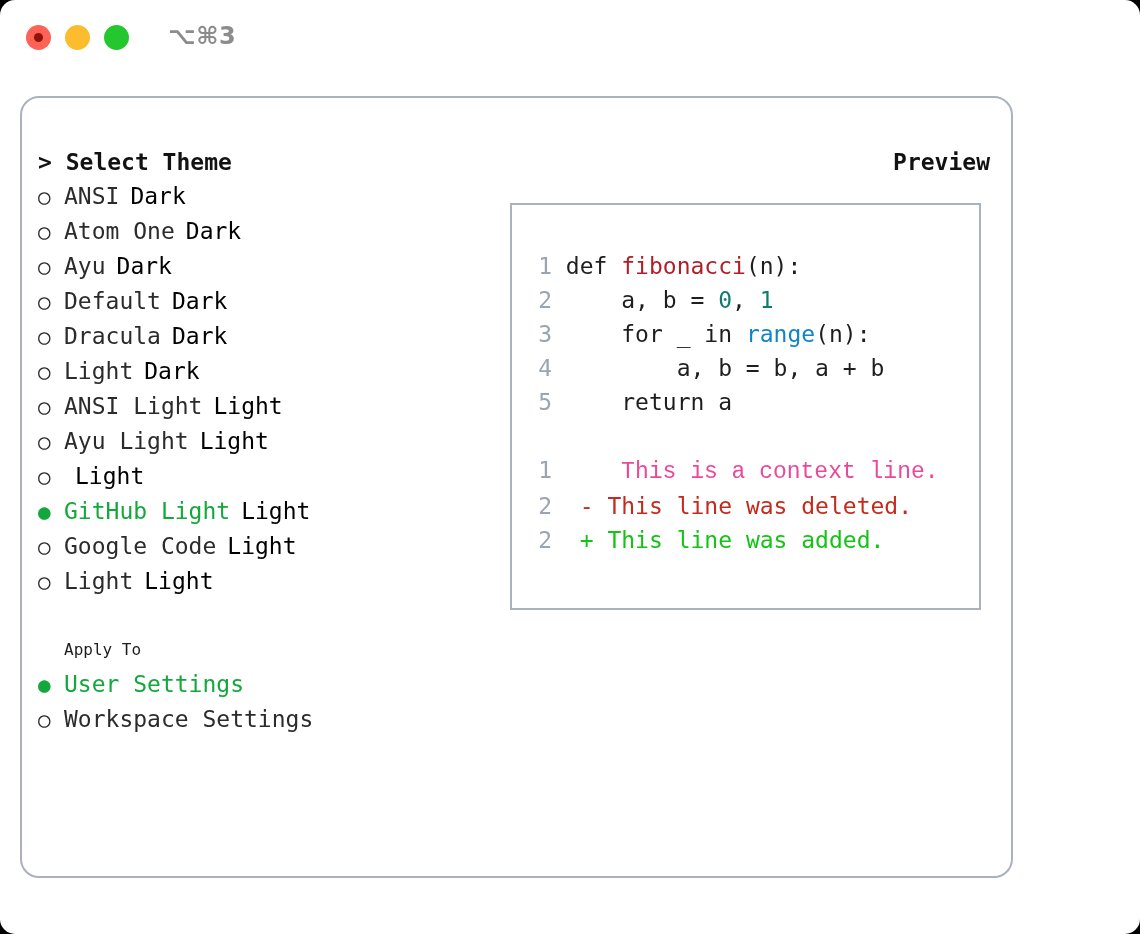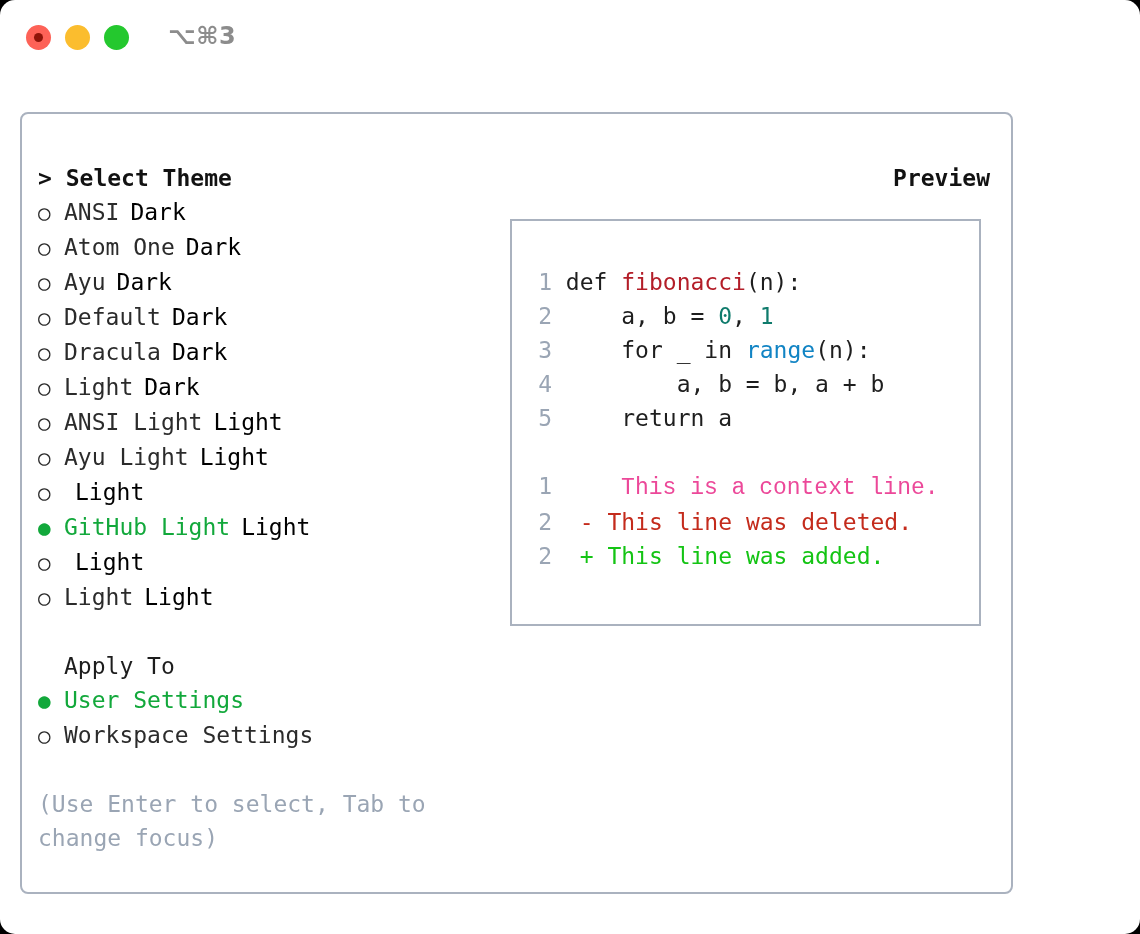--- a/index.html
+++ b/index.html
@@ -72,24 +72,23 @@
   }
 
   
   .panel {
     position: absolute;
     left: 20px;
     top: 96px;
     width: 993px;
     height: 782px;
     border: 2px solid #aab2bf;
-    border-radius: 8px;
+    border-radius: 19px;
     box-sizing: border-box;
     background: #ffffff;
-    margin-top: 16px;
   }
 
   
   .left-col {
     position: absolute;
     left: 16px;
     top: 47px;
     width: 440px;
   }
   .section-title {
@@ -117,21 +116,21 @@
   .bullet-off { color: #2b2b2b; }
   .bullet-on  { color: #12a83b; }
   .opt-label    { color: #2b2b2b; }
   .opt-label.sel{ color: #12a83b; }
   .opt-kind {
     color: #000000;
     margin-left: 11px;
   }
 
   .applyto-title {
-    font-size: 23px;
+    font-size: 16px;
     font-weight: 400;
     color: #1d1d1d;
     line-height: 34px;
     padding-left: 26px;
     white-space: pre;
   }
   .spacer-lg { height: 34px; }
 
   .hint {
     font-size: 23px;
@@ -216,36 +215,35 @@
           <div class="opt-row"><span class="bullet bullet-off">○</span><span class="opt-label">ANSI</span><span class="opt-kind">Dark</span></div>
           <div class="opt-row"><span class="bullet bullet-off">○</span><span class="opt-label">Atom One</span><span class="opt-kind">Dark</span></div>
           <div class="opt-row"><span class="bullet bullet-off">○</span><span class="opt-label">Ayu</span><span class="opt-kind">Dark</span></div>
           <div class="opt-row"><span class="bullet bullet-off">○</span><span class="opt-label">Default</span><span class="opt-kind">Dark</span></div>
           <div class="opt-row"><span class="bullet bullet-off">○</span><span class="opt-label">Dracula</span><span class="opt-kind">Dark</span></div>
           <div class="opt-row"><span class="bullet bullet-off">○</span><span class="opt-label">Light</span><span class="opt-kind">Dark</span></div>
           <div class="opt-row"><span class="bullet bullet-off">○</span><span class="opt-label">ANSI Light</span><span class="opt-kind">Light</span></div>
           <div class="opt-row"><span class="bullet bullet-off">○</span><span class="opt-label">Ayu Light</span><span class="opt-kind">Light</span></div>
           <div class="opt-row"><span class="bullet bullet-off">○</span><span class="opt-kind">Light</span></div>
           <div class="opt-row"><span class="bullet bullet-on">●</span><span class="opt-label sel">GitHub Light</span><span class="opt-kind">Light</span></div>
-          <div class="opt-row"><span class="bullet bullet-off">○</span><span class="opt-kind">Light</span></div>
+          <div class="opt-row"><span class="bullet bullet-off">○</span><span class="opt-label">Google Code</span><span class="opt-kind">Light</span></div>
           <div class="opt-row"><span class="bullet bullet-off">○</span><span class="opt-label">Light</span><span class="opt-kind">Light</span></div>
         </div>
 
       <div class="spacer-lg"></div>
 
       <div class="applyto-title">Apply To</div>
 
       <div id="apply-to-list">
           <div class="opt-row"><span class="bullet bullet-on">●</span><span class="opt-label sel">User Settings</span></div>
           <div class="opt-row"><span class="bullet bullet-off">○</span><span class="opt-label">Workspace Settings</span></div>
         </div>
 
       <div class="spacer-lg"></div>
 
-      <div class="hint">(Use Enter to select, Tab to change focus)</div>
     </div>
 
     <div class="right-col">
       <div class="preview-title">Preview</div>
     </div>
 
     <div class="preview-box">
       <div class="code" id="code-block"><div class="code-line"><span class="ln">1</span> <span class="tok-plain">def </span><span class="tok-fn">fibonacci</span><span class="tok-plain">(n):</span></div><div class="code-line"><span class="ln">2</span> <span class="tok-plain">    a, b = </span><span class="tok-num">0</span><span class="tok-plain">, </span><span class="tok-num">1</span></div><div class="code-line"><span class="ln">3</span> <span class="tok-plain">    for _ in </span><span class="tok-kw">range</span><span class="tok-plain">(n):</span></div><div class="code-line"><span class="ln">4</span> <span class="tok-plain">        a, b = b, a + b</span></div><div class="code-line"><span class="ln">5</span> <span class="tok-plain">    return a</span></div><div class="gap"></div><div class="code-line"><span class="ln">1</span>  <span class="diff-ctx"> </span><span class="diff-ctx">  This is a context line.</span></div><div class="code-line"><span class="ln">2</span>  <span class="diff-del">-</span><span class="diff-del"> This line was deleted.</span></div><div class="code-line"><span class="ln">2</span>  <span class="diff-add">+</span><span class="diff-add"> This line was added.</span></div></div>
     </div>
 

